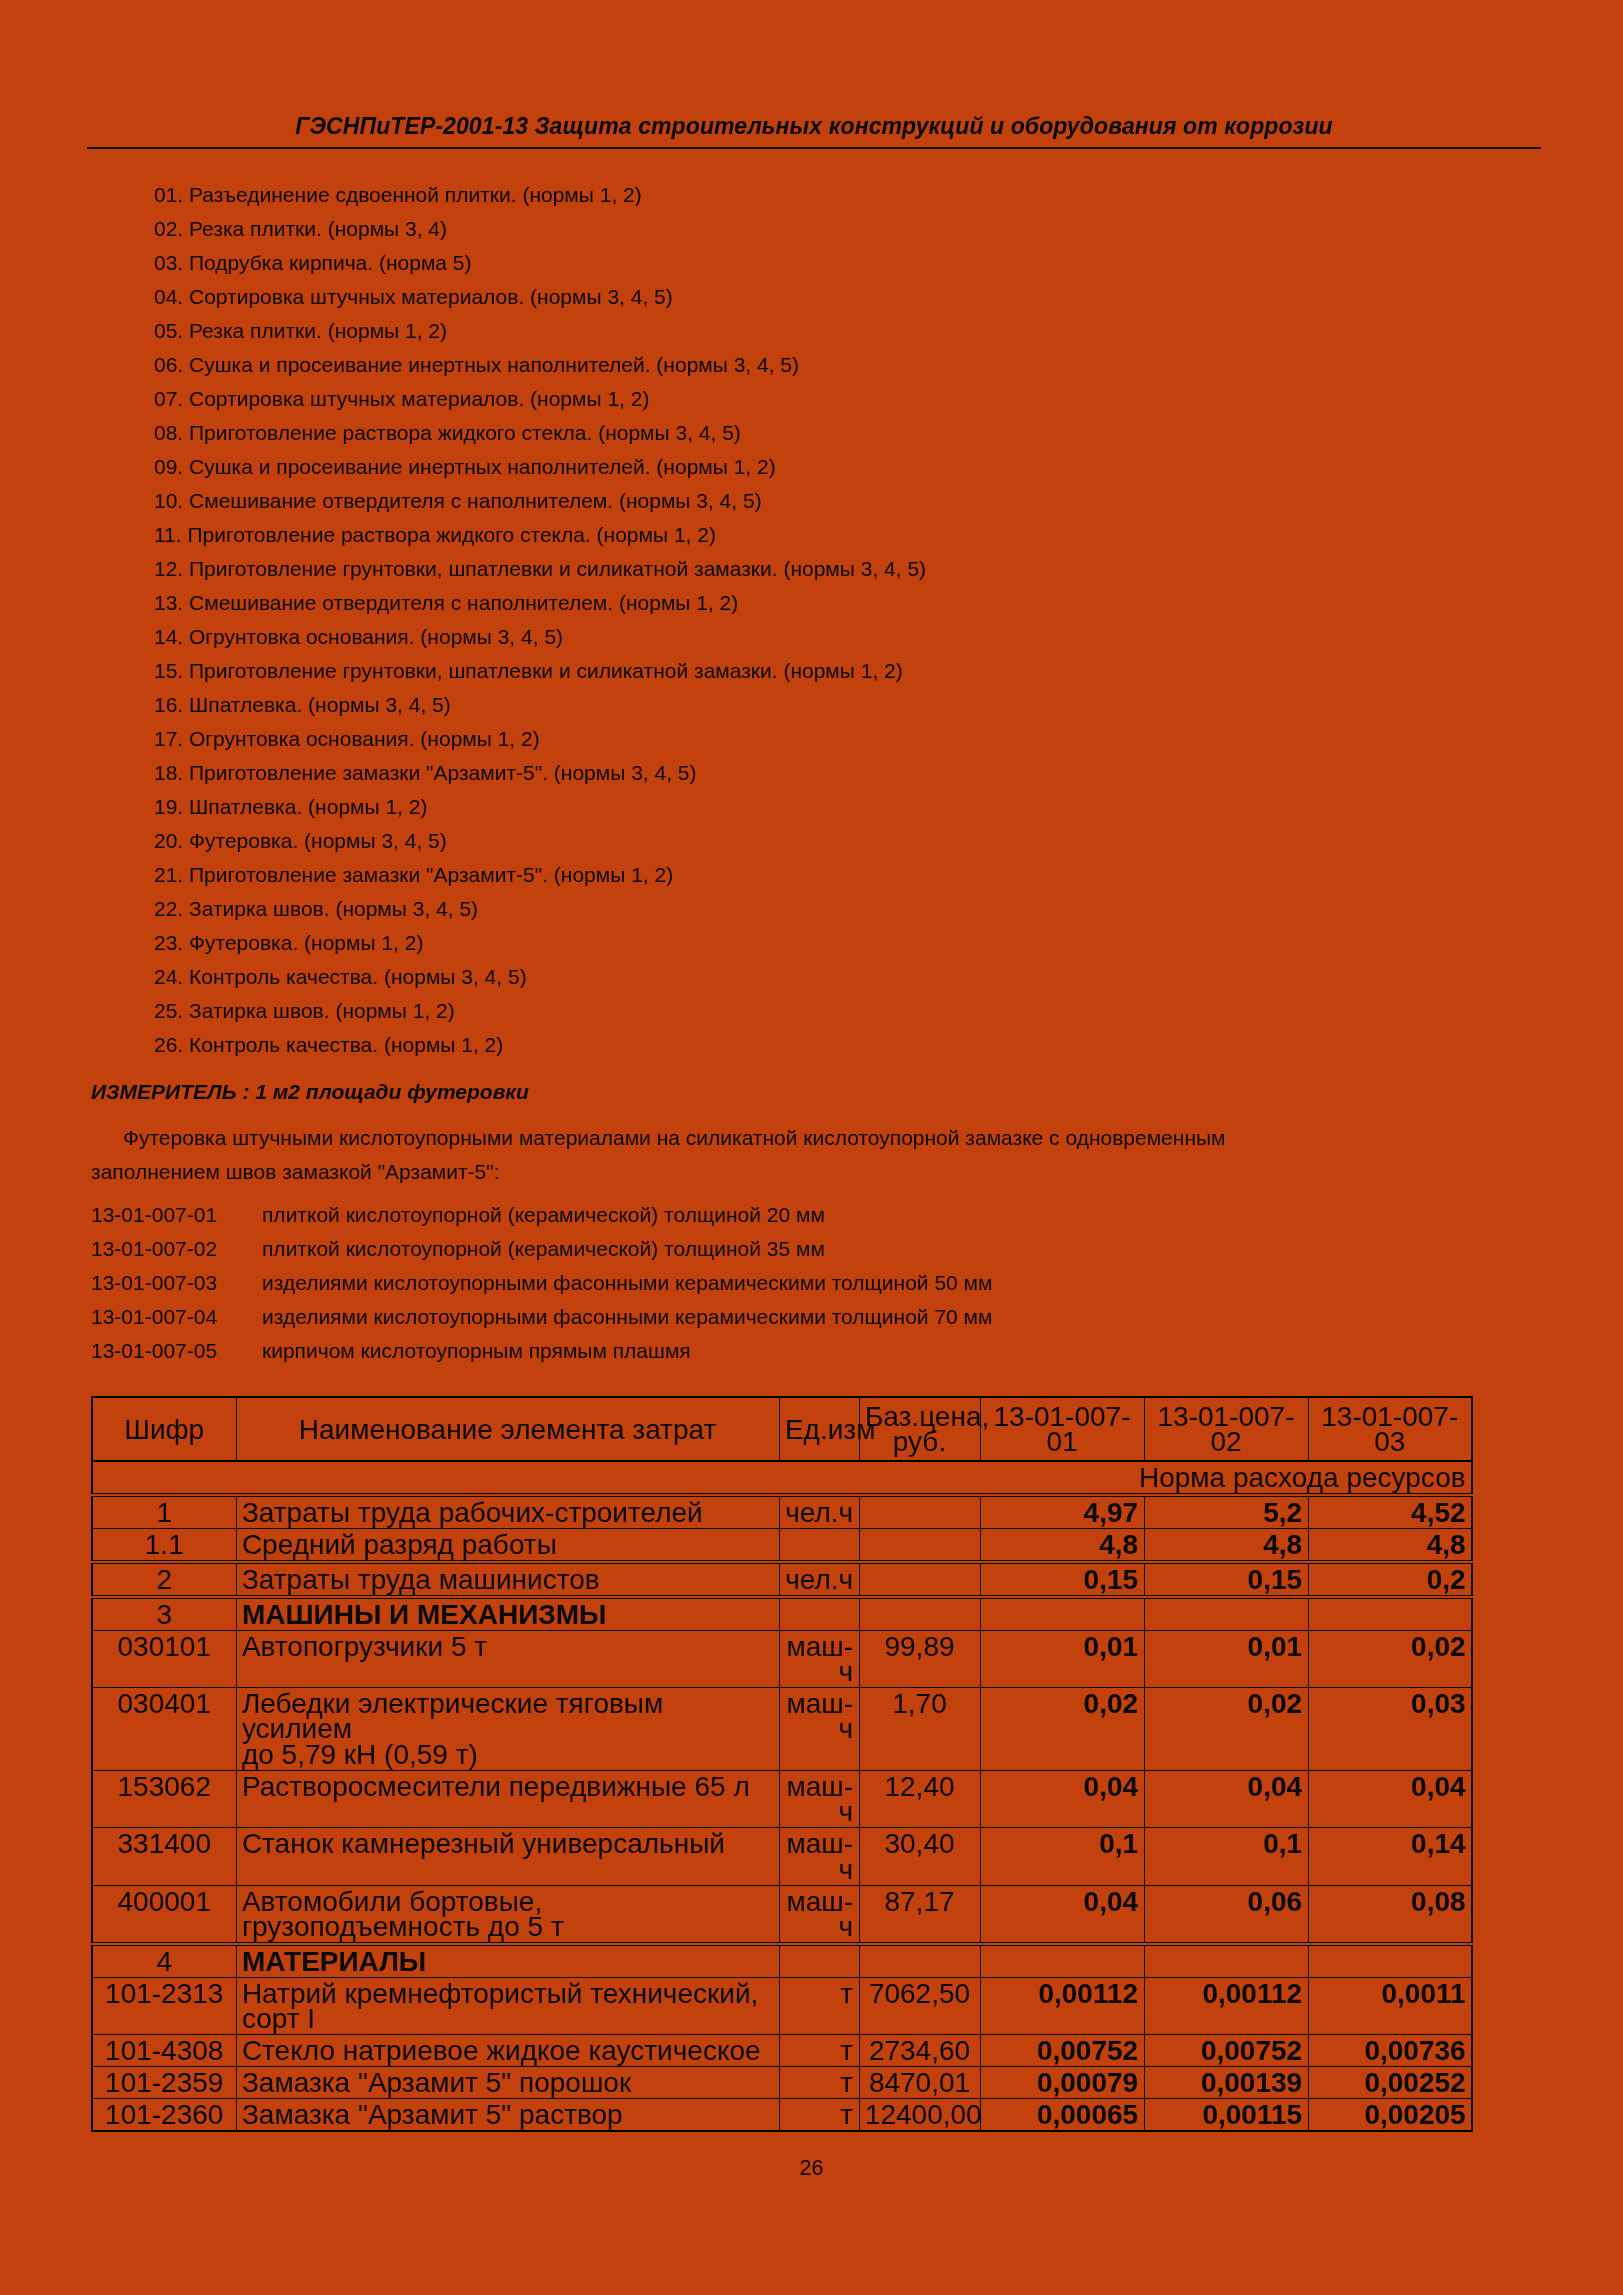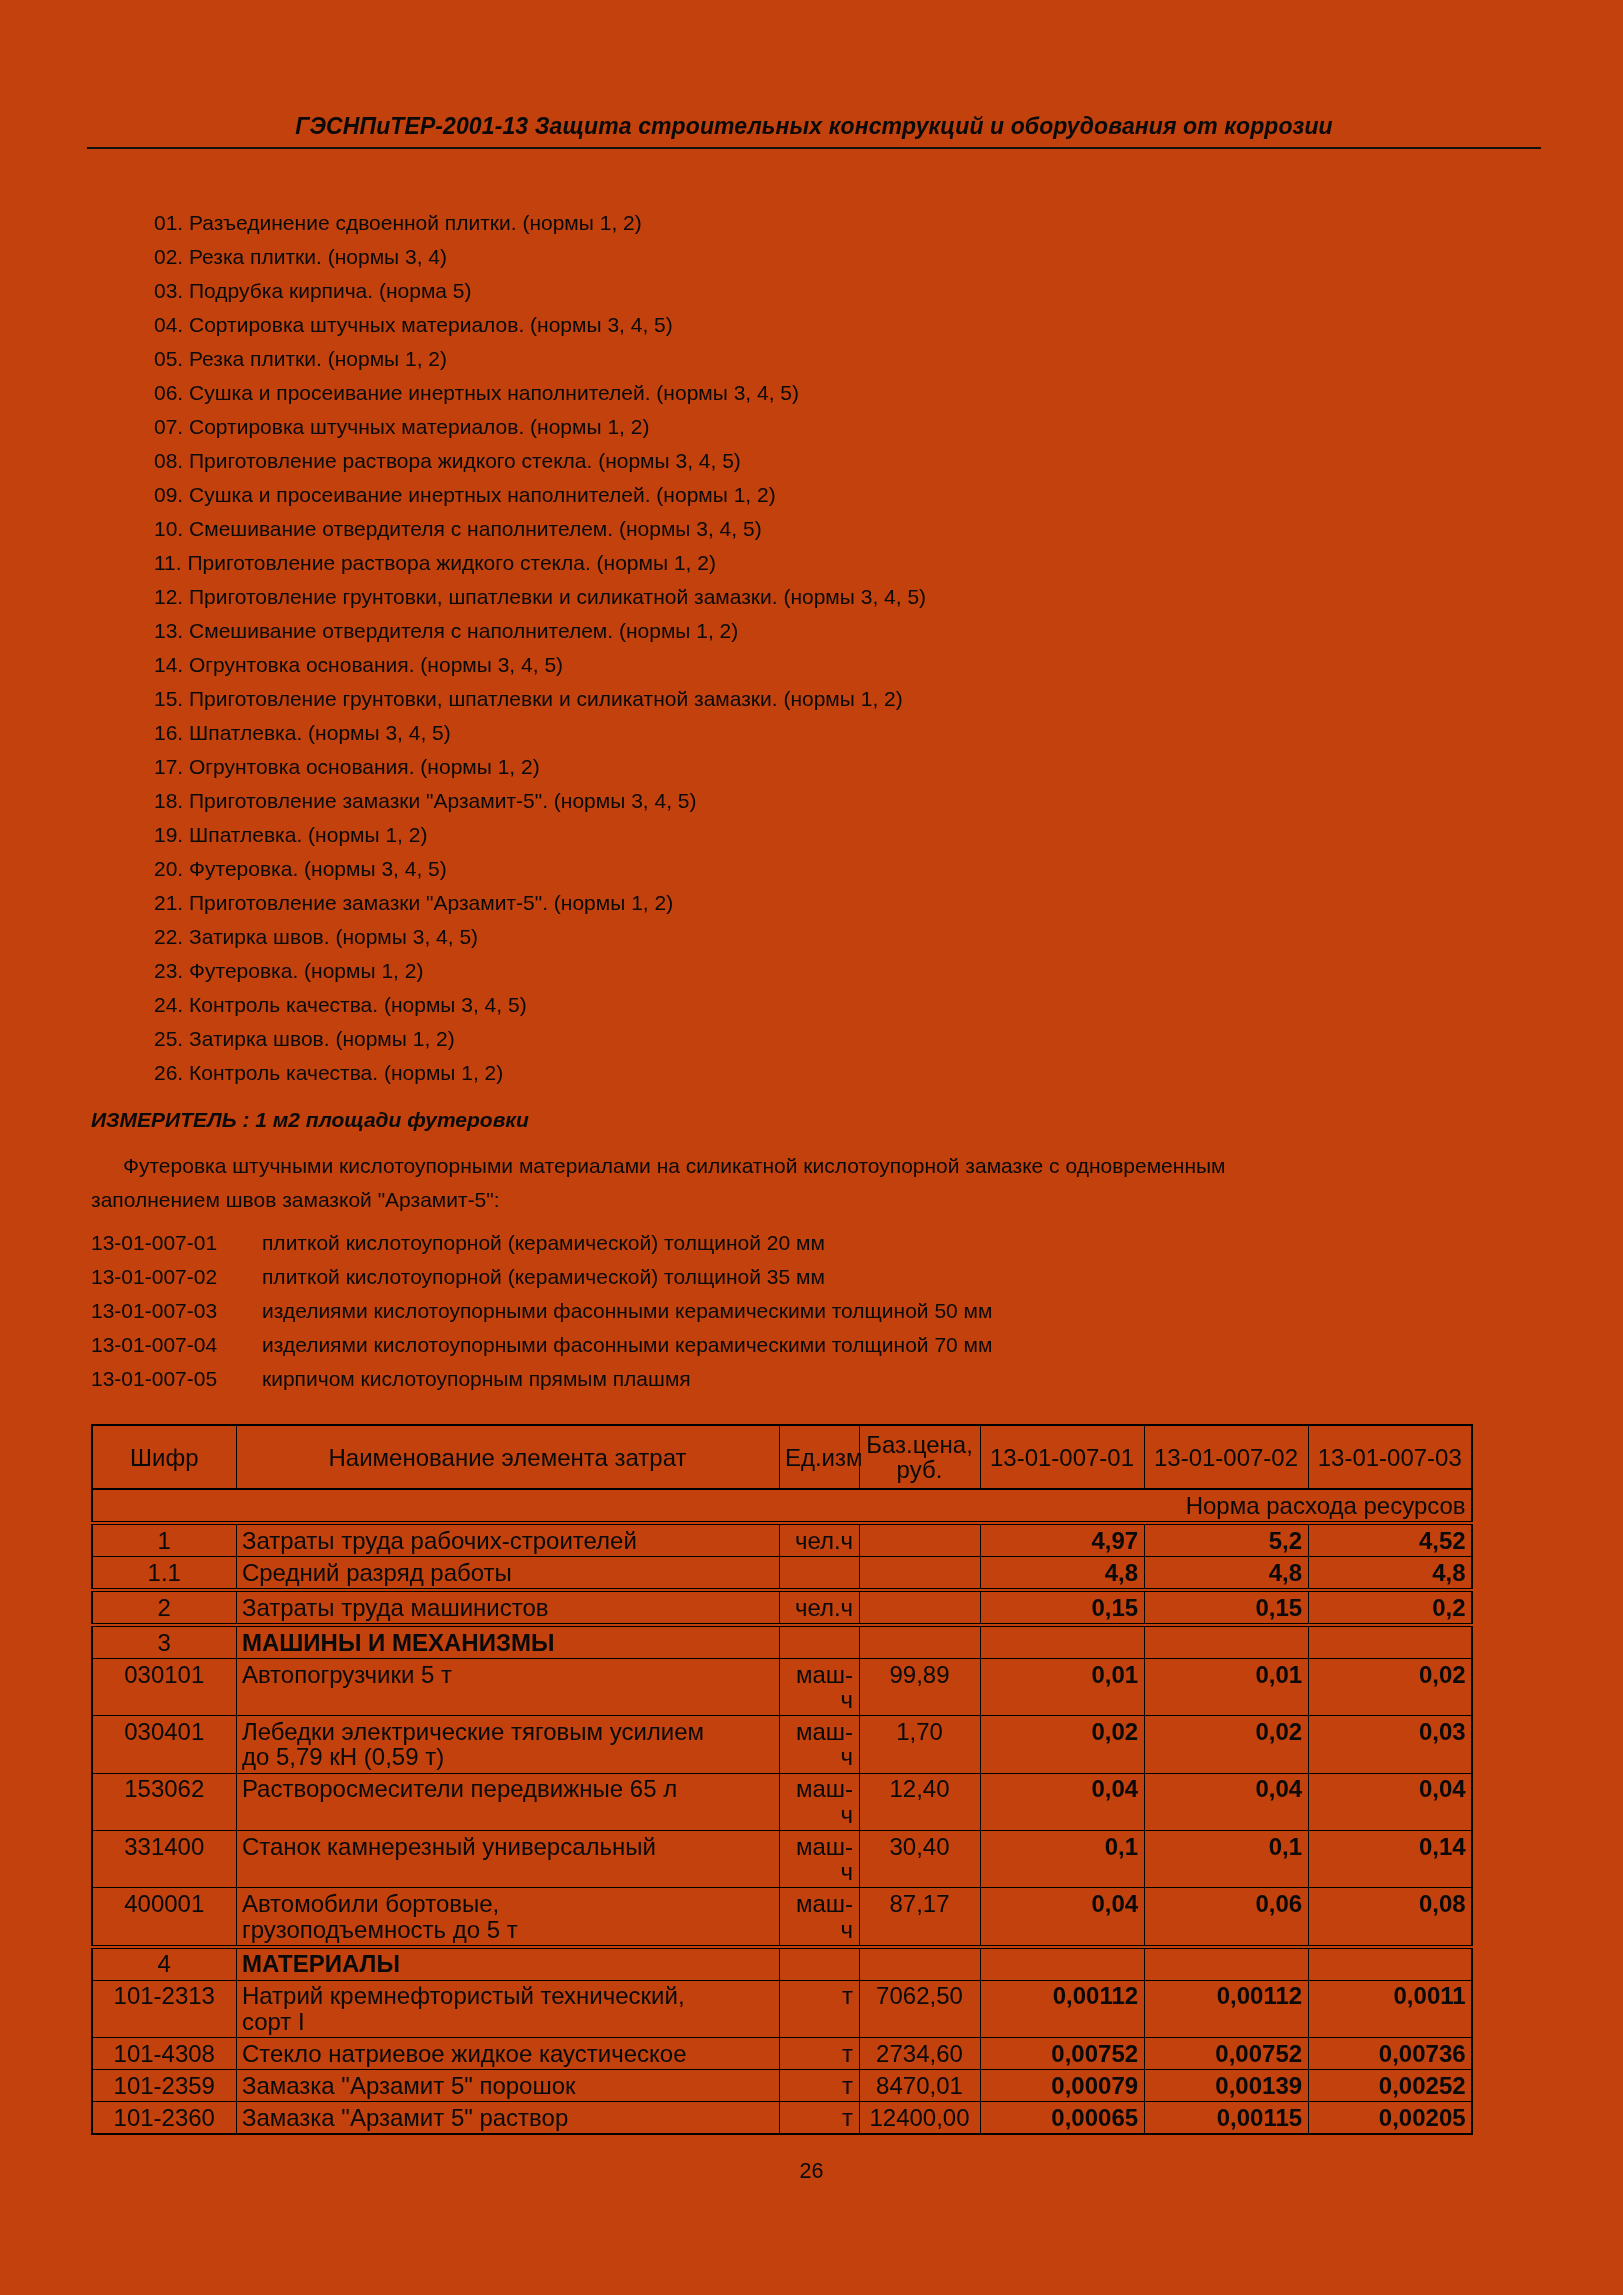--- a/index.html
+++ b/index.html
@@ -17,21 +17,21 @@
     margin: 113px 82px 0 87px;
     padding-bottom: 6.7px;
     border-bottom: 2.7px solid #111;
     font-style: italic;
     font-weight: 700;
     font-size: 23px;
     text-align: center;
     letter-spacing: 0.1px;
   }
   .ops {
-    margin: 57px 80px 0 154px;
+    margin: 29px 80px 0 154px;
     font-size: 21px;
   }
   .op-line {
     line-height: 34px;
     white-space: nowrap;
   }
   .measure {
     margin: 13.4px 80px 0 91px;
     font-size: 21px;
     font-weight: 700;
@@ -57,21 +57,21 @@
     flex: 0 0 171px;
     white-space: nowrap;
   }
   .code-desc { white-space: nowrap; }
   table.norm {
     margin: 28px 0 0 91px;
     width: 1381px;
     border-collapse: collapse;
     table-layout: fixed;
     border: 2.7px solid #000;
-    font-size: 24px;
+    font-size: 28px;
     padding-left: 37px;
   }
   table.norm th, table.norm td {
     border: 1.3px solid #000;
     line-height: 25.5px;
     padding: 2.7px 5.4px;
   }
   table.norm th {
     font-weight: 400;
     text-align: center;

